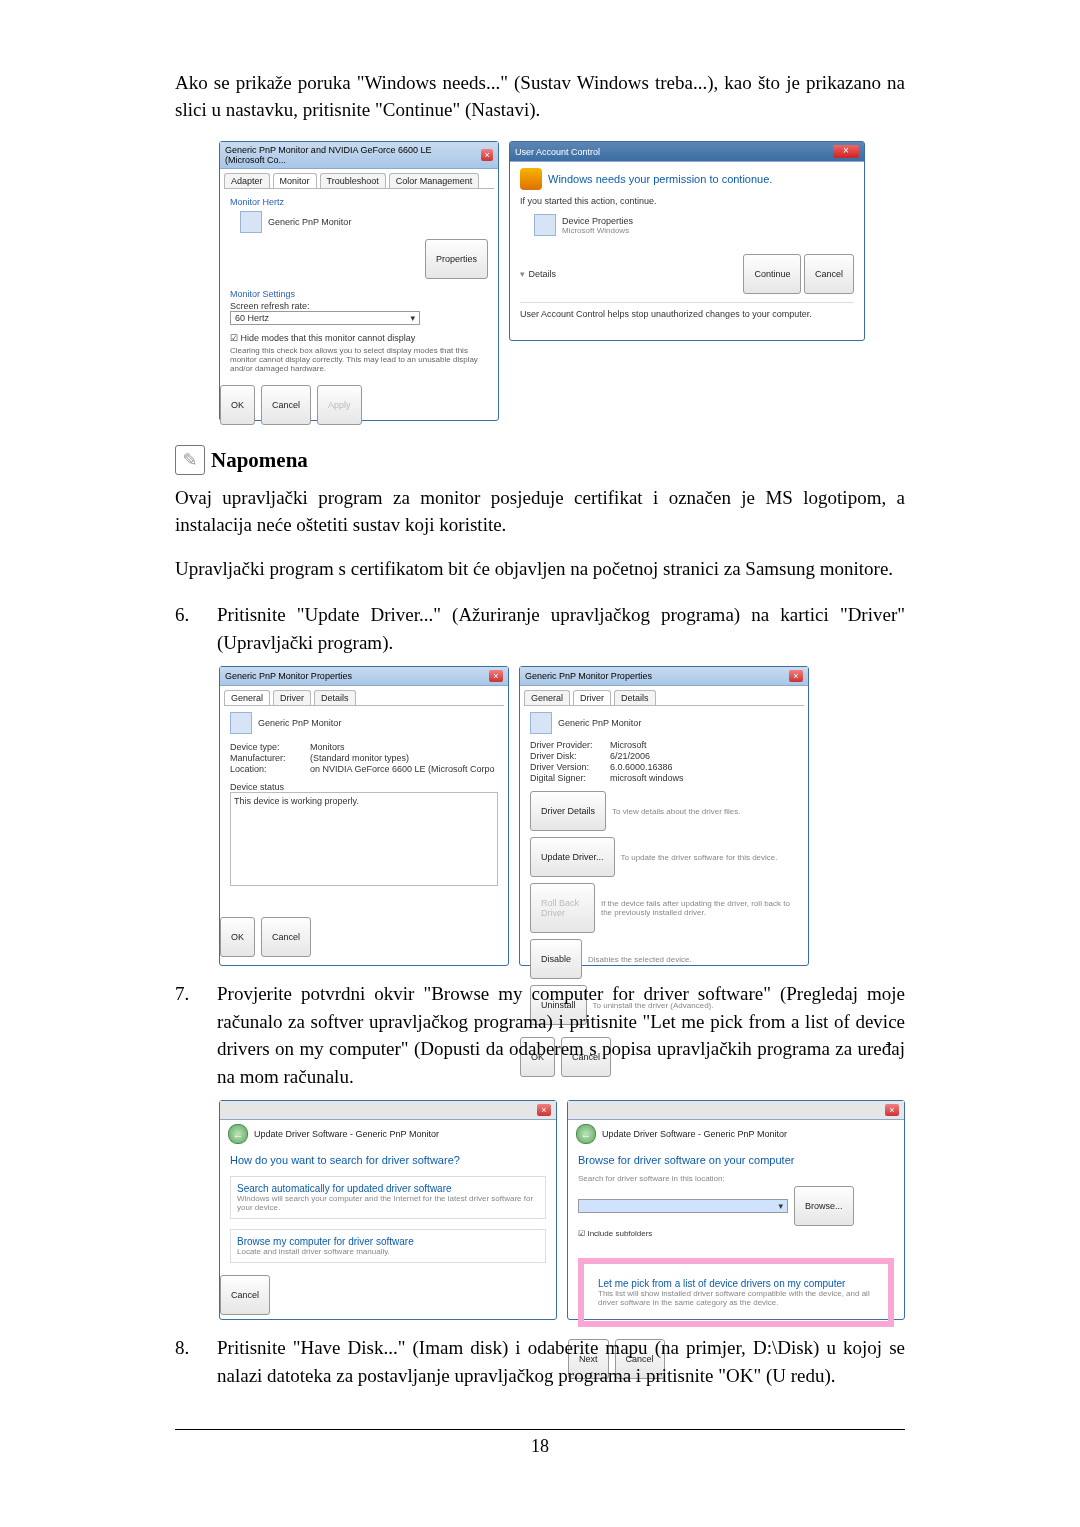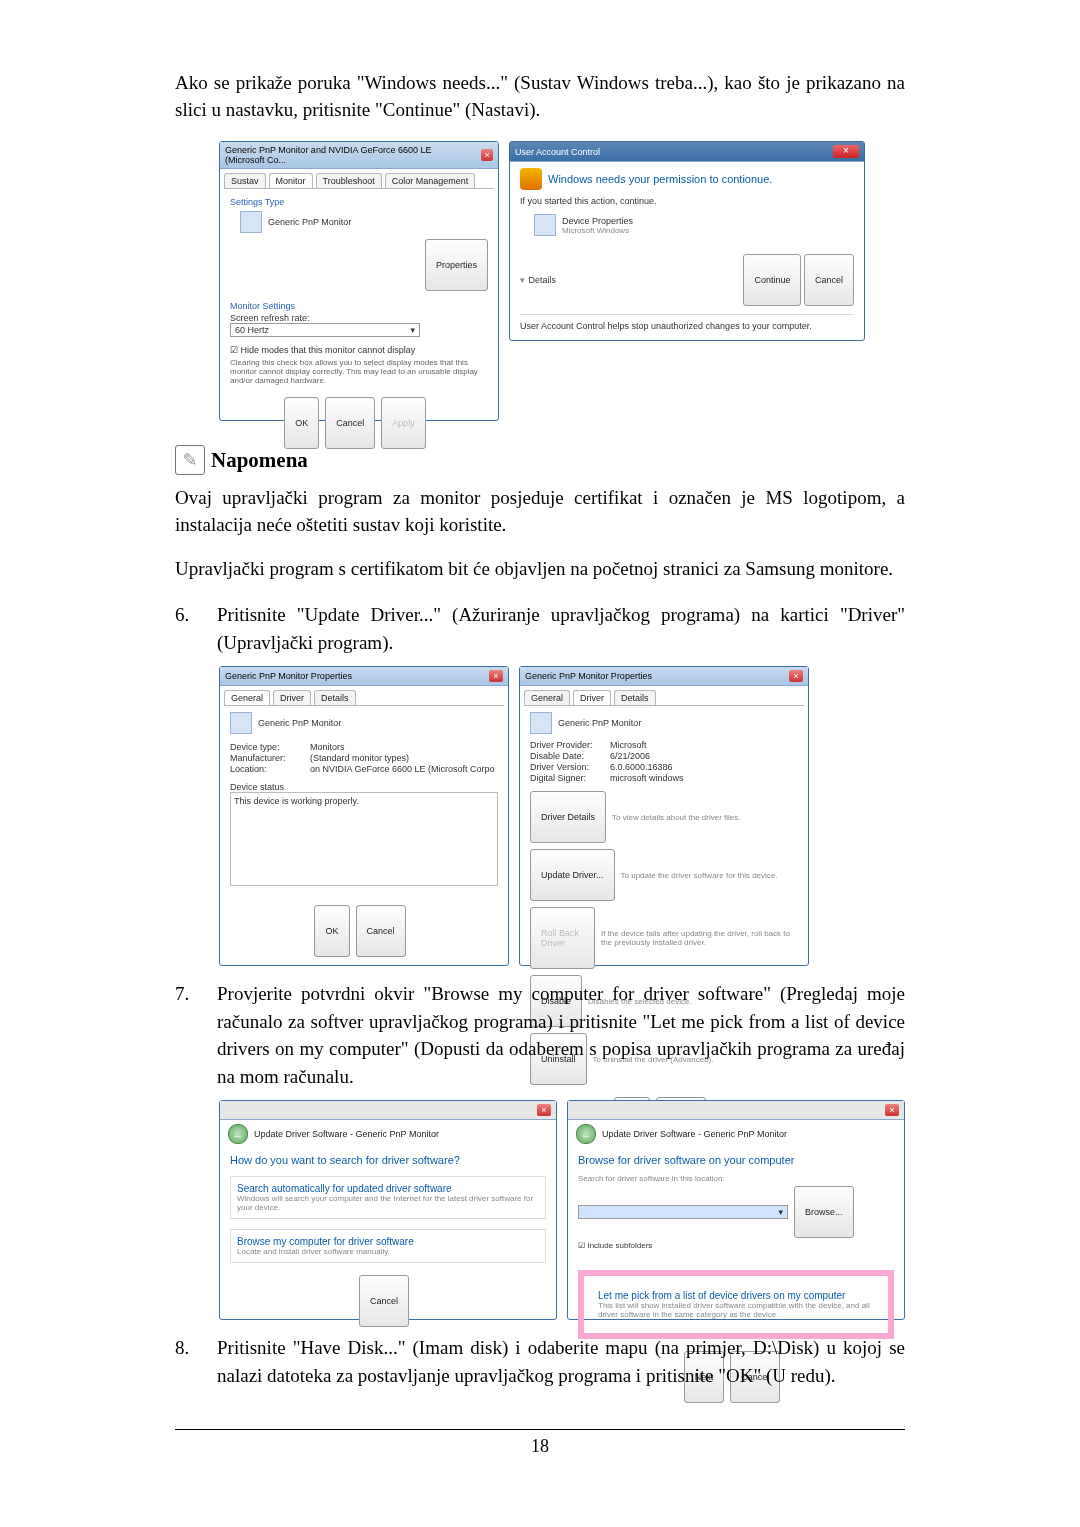--- a/index.html
+++ b/index.html
@@ -18,23 +18,23 @@
   .win{background:#fff;border:1px solid #3a6ea5;border-radius:3px;font-family:Tahoma,Arial,sans-serif;font-size:9px;color:#222;display:flex;flex-direction:column;box-sizing:border-box;}
   .win-title{background:linear-gradient(#c9dbef,#a9c6e6);border-bottom:1px solid #8aa9cc;padding:3px 5px;font-size:9px;color:#000;display:flex;justify-content:space-between;align-items:center;gap:26px;}
   .win-title.dark{background:linear-gradient(#5d86b3,#3a6ea5);color:#fff;}
   .close-x{width:14px;height:12px;background:linear-gradient(#f08080,#c33);color:#fff;font-size:9px;line-height:12px;text-align:center;border-radius:2px;}
   .close-red{width:26px;height:13px;background:linear-gradient(#e66,#c22);border-radius:2px;color:#fff;text-align:center;font-size:10px;line-height:12px;}
   .tabs{display:flex;border-bottom:1px solid #b7b7b7;margin:4px 4px 0 4px;gap:3px;}
   .tab{padding:2px 6px;border:1px solid #b7b7b7;border-bottom:none;border-radius:3px 3px 0 0;background:#f4f4f4;}
   .tab.sel{background:#fff;}
   .pane{padding:6px 10px;font-size:9px;color:#333;flex:1;}
   .group-label{color:#2a62b5;font-size:9px;margin:2px 0;}
-  .btn{display:inline-block;padding:20px 10px;border:1px solid #999;background:linear-gradient(#fefefe,#e6e6e6);border-radius:3px;font-size:9px;color:#222;}
+  .btn{display:inline-block;padding:14px 10px;border:1px solid #999;background:linear-gradient(#fefefe,#e6e6e6);border-radius:3px;font-size:9px;color:#222;}
   .btn.muted{color:#bbb;}
-  .row-btns{display:flex;gap:6px;justify-content:center;margin:6px 8px 8px 0;}
+  .row-btns{display:flex;gap:6px;justify-content:flex-start;margin:6px 8px 8px 0;}
   .dropdown{border:1px solid #999;padding:1px 4px;width:180px;background:#fff;font-size:9px;display:flex;justify-content:space-between;}
   .textarea{border:1px solid #bbb;height:86px;padding:3px;font-size:9px;color:#333;background:#fff;}
   .kv{display:flex;margin:1px 0;font-size:9px;}
   .kv .k{width:80px;}
   .mini-ico{width:20px;height:20px;background:#d6e4f5;border:1px solid #9ab4d8;margin-right:6px;}
   .linkish{color:#0b5cad;font-size:10px;}
   .mut{color:#888;font-size:8px;}
   .chk::before{content:"☑ ";}
   .left-green{border-left:13px solid #8fbf5c;padding-left:10px;}
   .back-arrow{width:18px;height:18px;border-radius:9px;background:radial-gradient(#bfe2bd,#5aa85a);border:1px solid #4a8a4a;color:#fff;font-size:11px;line-height:18px;text-align:center;margin-right:6px;}
@@ -53,27 +53,27 @@
   <div class="body-text">Ako se prikaže poruka "Windows needs..." (Sustav Windows treba...), kao što je prikazano na slici u nastavku, pritisnite "Continue" (Nastavi).</div>
 
   <div class="shot-row">
 
     <div class="win s1a">
       <div class="win-title">
           <span>Generic PnP Monitor and NVIDIA GeForce 6600 LE (Microsoft Co...</span>
           <span class="close-x">×</span>
         </div>
       <div class="tabs">
-        <span class="tab">Sustav</span>
+        <span class="tab">Adapter</span>
         <span class="tab sel">Monitor</span>
         <span class="tab">Troubleshoot</span>
         <span class="tab">Color Management</span>
       </div>
       <div class="pane">
-        <div class="group-label">Settings Type</div>
+        <div class="group-label">Monitor Hertz</div>
         <div style="display:flex;align-items:center;margin:4px 0 6px 10px">
             <div class="mini-ico"></div>
             <span>Generic PnP Monitor</span>
           </div>
         <div style="text-align:right"><span class="btn">Properties</span></div>
         <div class="group-label" style="margin-top:10px">Monitor Settings</div>
         <div>Screen refresh rate:</div>
         <div class="dropdown">
             <span>60 Hertz</span>
             <span>▾</span>
@@ -180,21 +180,21 @@
       <div class="pane">
         <div style="display:flex;align-items:center;margin-bottom:6px">
             <div class="mini-ico"></div>
             <span>Generic PnP Monitor</span>
           </div>
         <div class="kv">
             <span class="k">Driver Provider:</span>
             <span>Microsoft</span>
           </div>
         <div class="kv">
-            <span class="k">Disable Date:</span>
+            <span class="k">Driver Disk:</span>
             <span>6/21/2006</span>
           </div>
         <div class="kv">
             <span class="k">Driver Version:</span>
             <span>6.0.6000.16386</span>
           </div>
         <div class="kv">
             <span class="k">Digital Signer:</span>
             <span>microsoft windows</span>
           </div>

